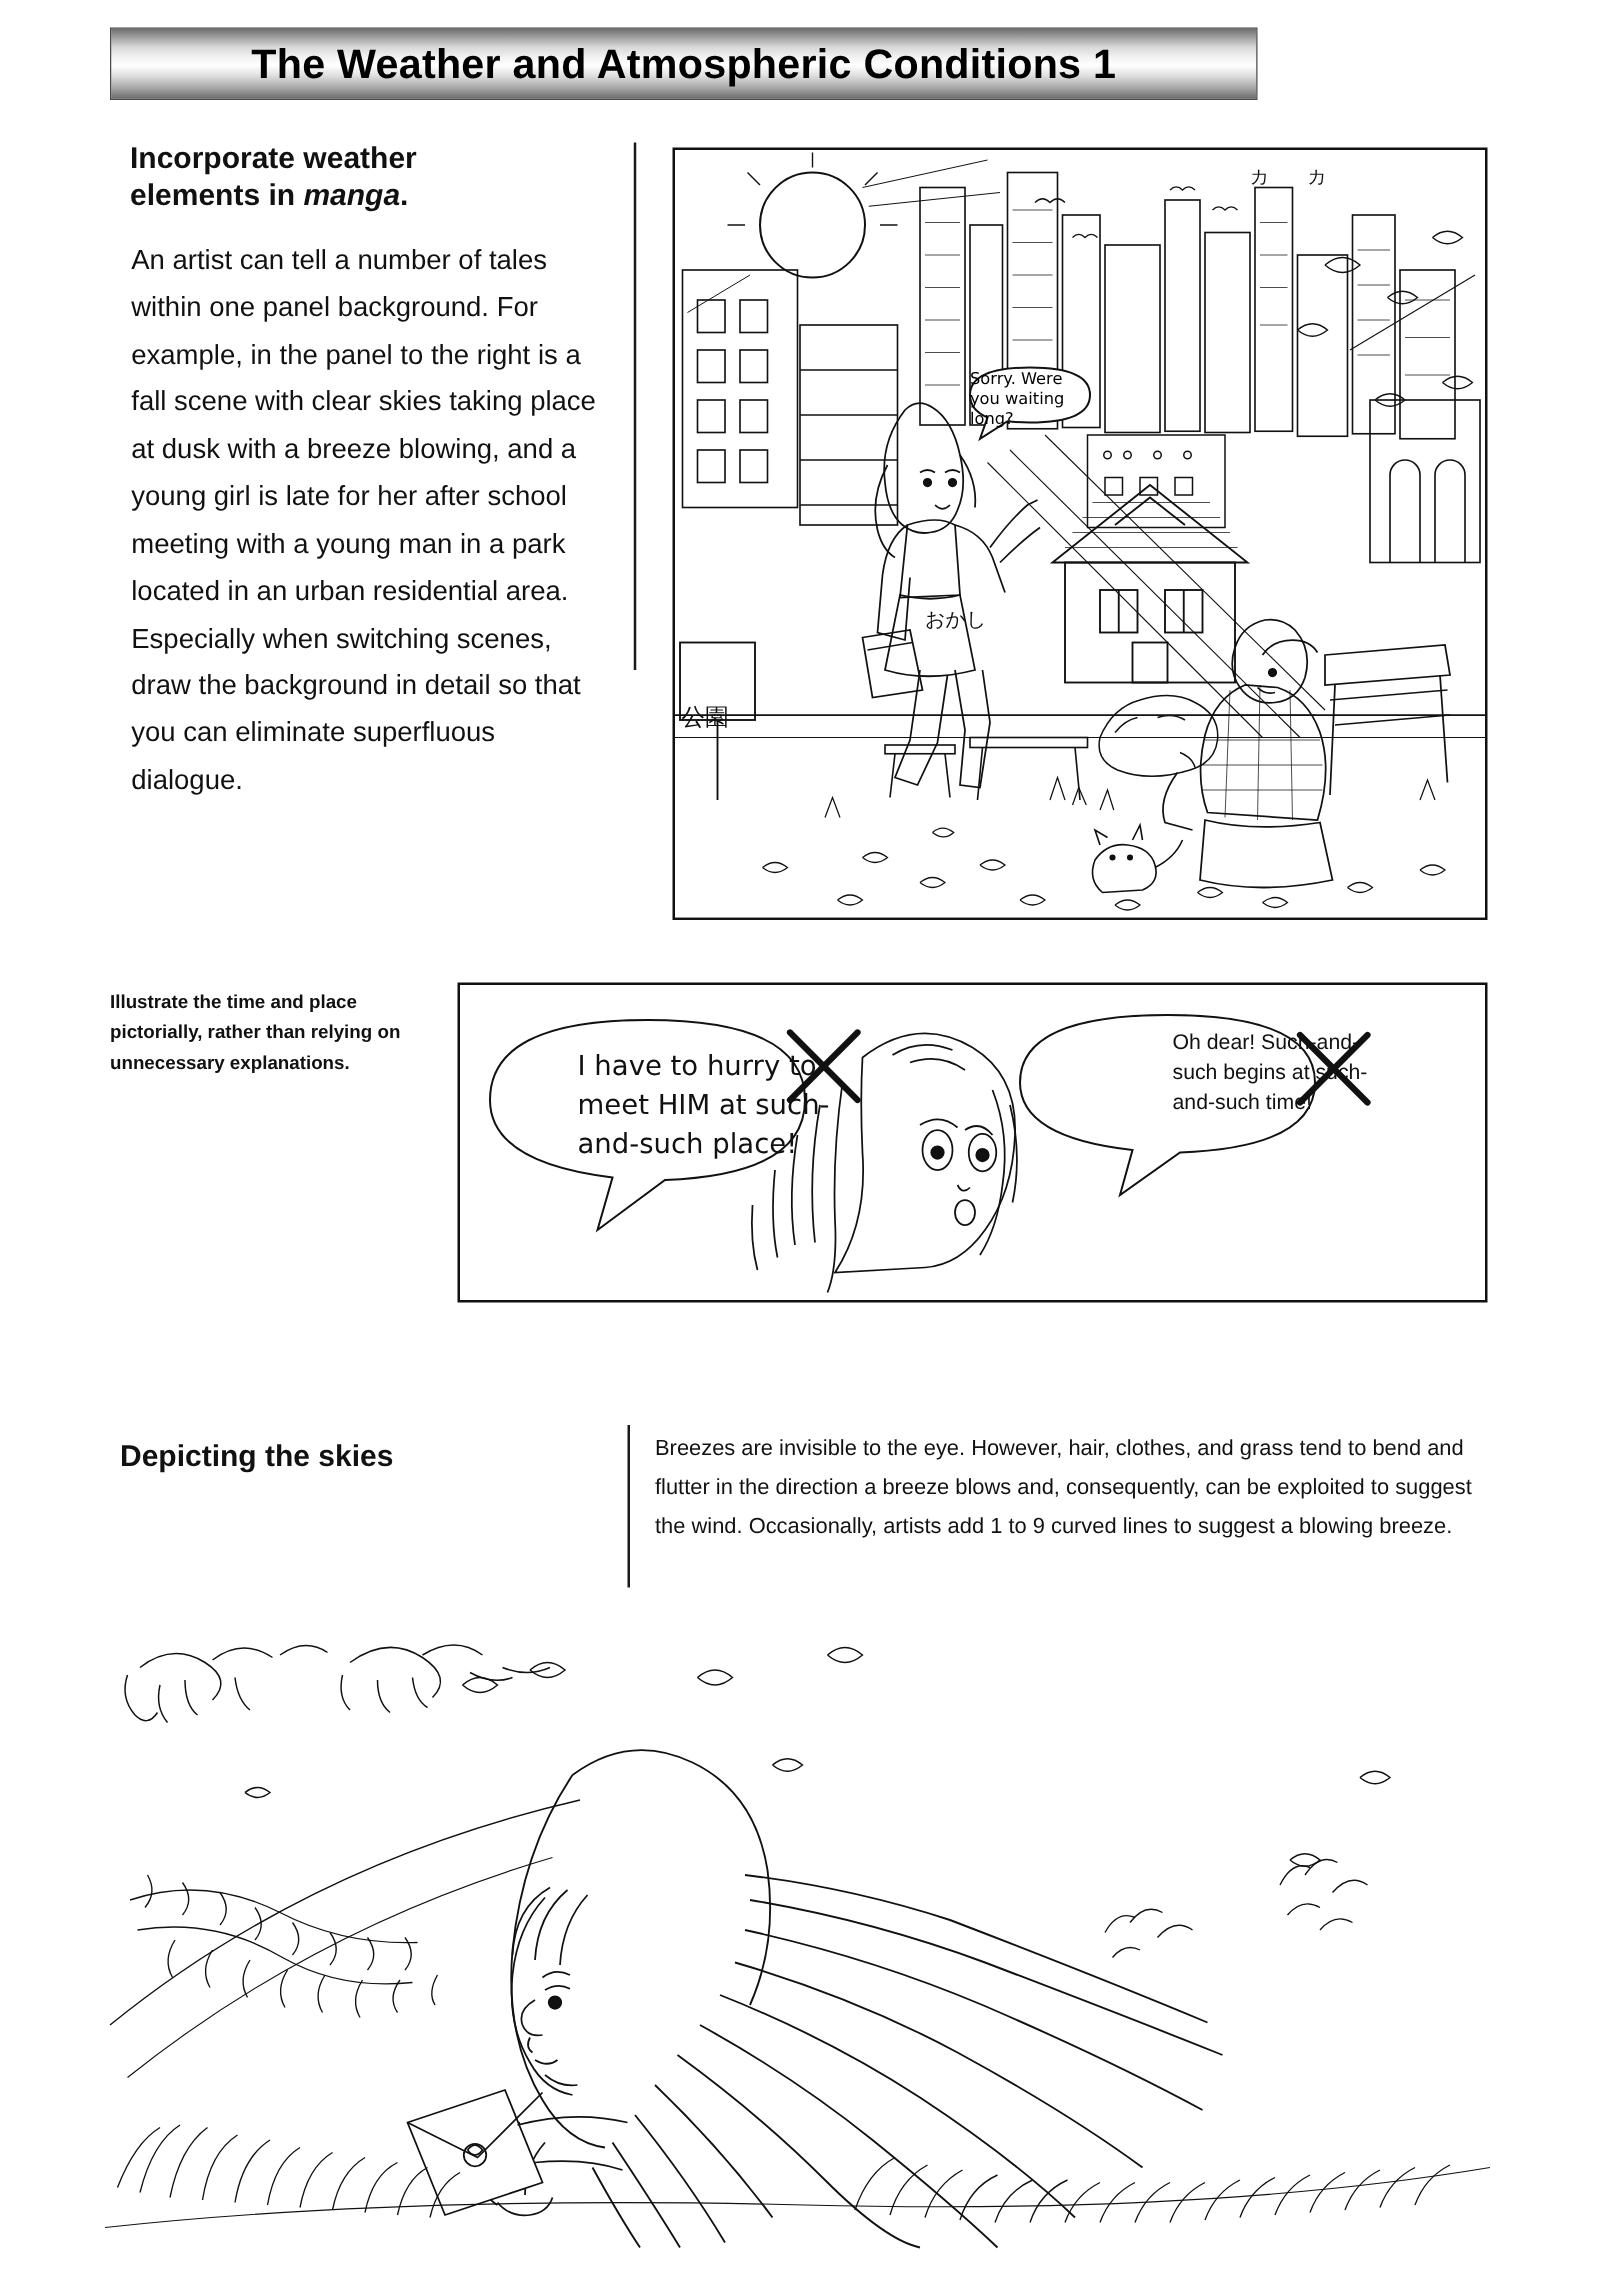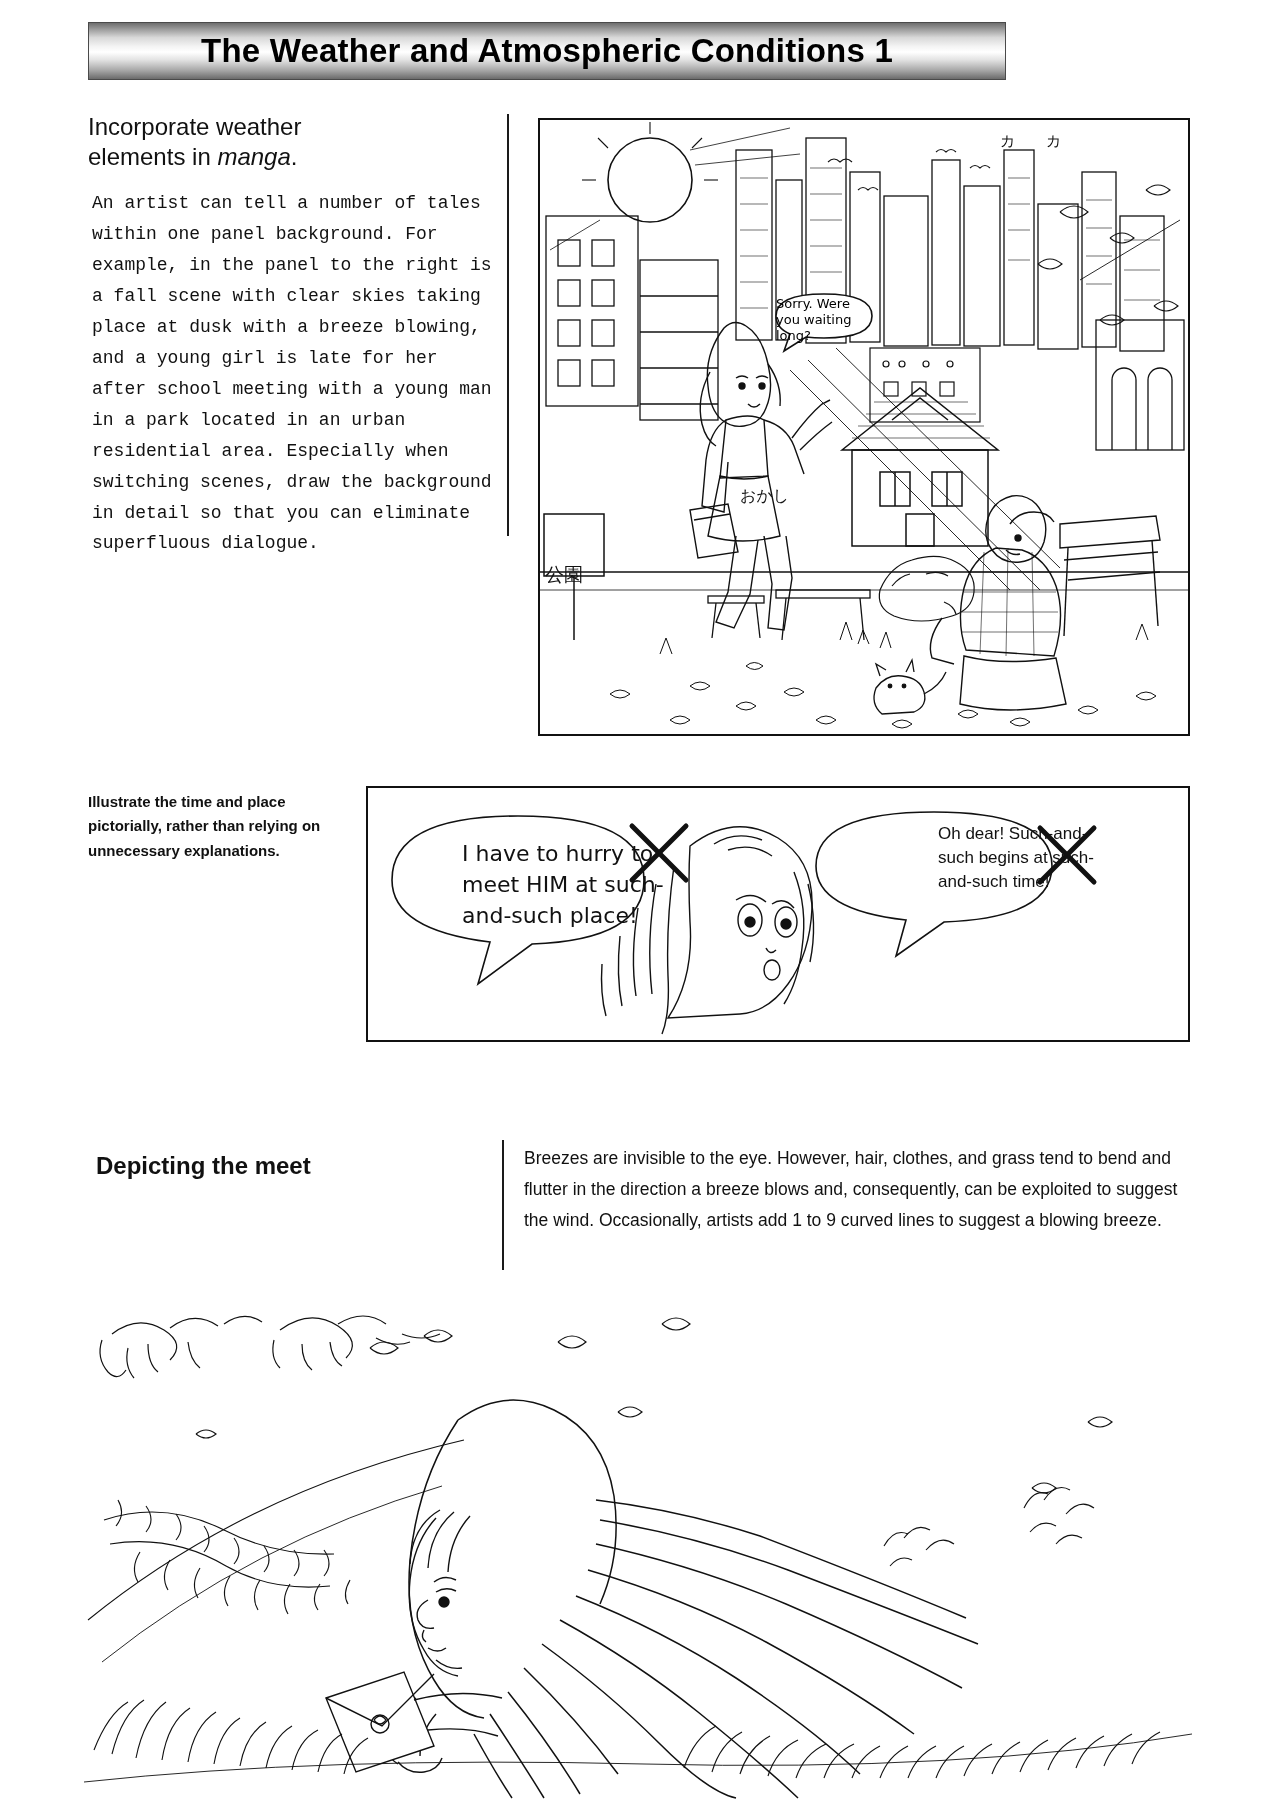--- a/index.html
+++ b/index.html
@@ -49,32 +49,31 @@
 
   
   .sec1-left {
     position: absolute;
     left: 88px;
     top: 112px;
     width: 410px;
   }
   .sec1-heading {
     font-size: 24px;
-    font-weight: normal;
+    font-weight: bold;
     line-height: 1.25;
-    margin: 0 0 16px 0;
+    margin: 0 0 16px 16px;
   }
   .sec1-heading em {
     font-style: italic;
   }
   .sec1-body {
-    font-size: 18px;
+    font-size: 22px;
     line-height: 1.72;
-    margin: 4px;
-    font-family: Liberation Mono, monospace;
+    margin: 17px;
   }
   .sec1-divider {
     position: absolute;
     left: 507px;
     top: 114px;
     width: 2px;
     height: 422px;
     background: #1a1a1a;
   }
 
@@ -528,21 +527,21 @@
         <g stroke-width="5" stroke-linecap="round">
           <line x1="672" y1="40" x2="726" y2="94"></line>
           <line x1="726" y1="40" x2="672" y2="94"></line>
         </g>
       </g>
     </svg>
   </div>
   <div class="bubble-text-left">I have to hurry to meet HIM at such-and-such place!</div>
   <div class="bubble-text-right">Oh dear! Such-and-such begins at such-and-such time!</div>
 
-  <div class="sec3-heading">Depicting the meet</div>
+  <div class="sec3-heading">Depicting the skies</div>
   <div class="sec3-divider"></div>
   <div class="sec3-body">Breezes are invisible to the eye. However, hair, clothes, and grass tend to bend and flutter in the direction a breeze blows and, consequently, can be exploited to suggest the wind. Occasionally, artists add 1 to 9 curved lines to suggest a blowing breeze.</div>
 
   <div class="panel3">
     <svg width="1110" height="500" viewBox="0 0 1110 500" xmlns="http://www.w3.org/2000/svg">
       <rect x="0" y="0" width="1110" height="500" fill="#ffffff"></rect>
       <g stroke="#111" fill="none" stroke-width="1.3">
 
         <g stroke-width="1.2">
           <path d="M28 34 q26 -20 52 -4 q22 14 6 30"></path>

